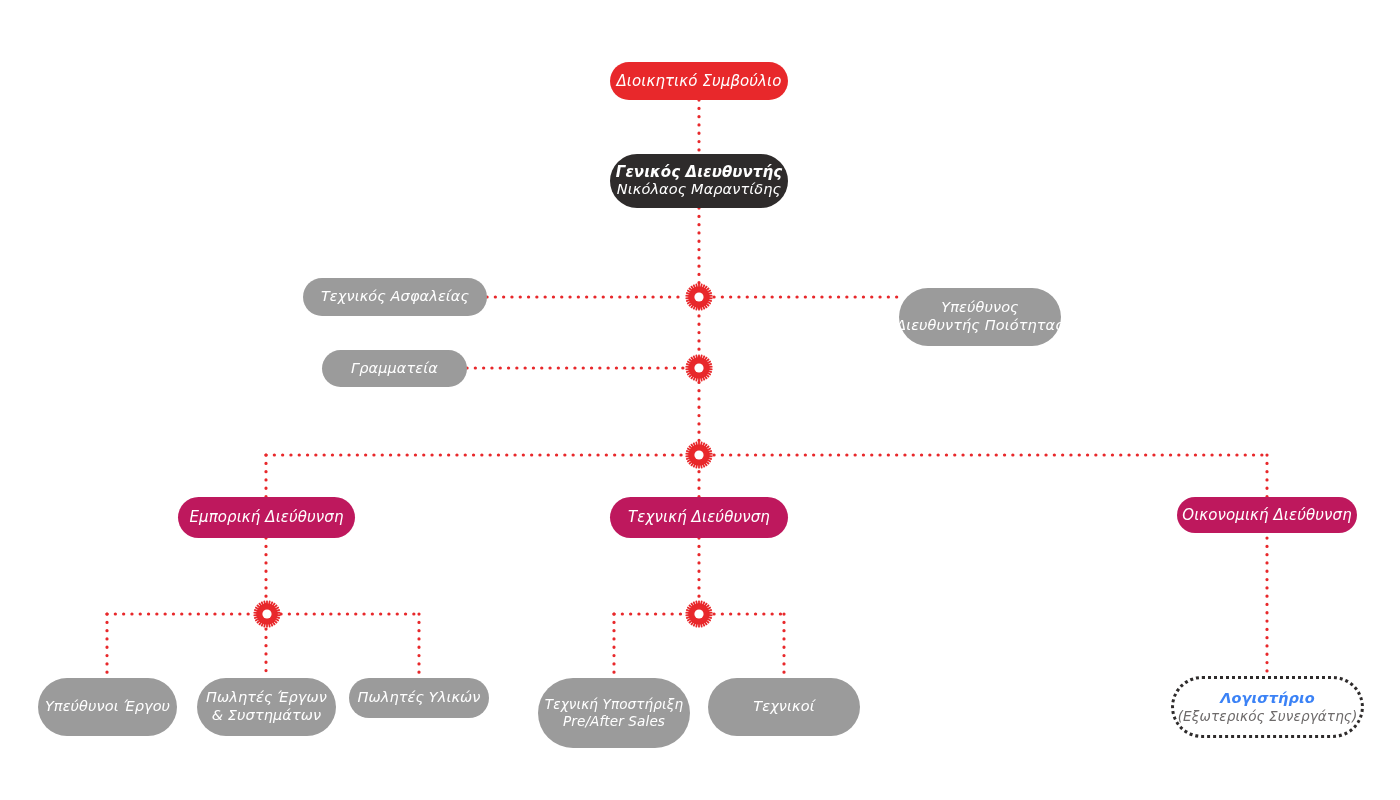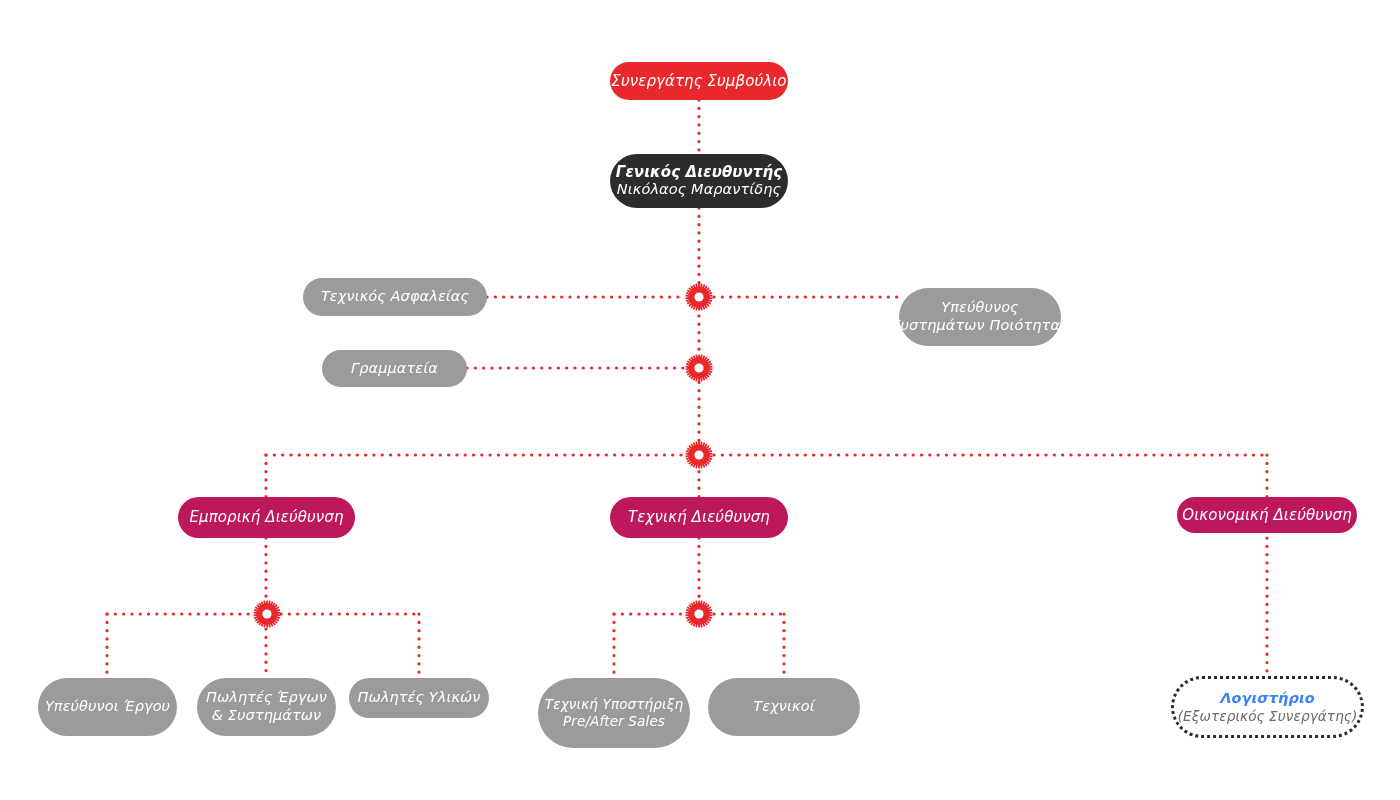--- a/index.html
+++ b/index.html
@@ -331,35 +331,35 @@
           <use href="#t1" transform="rotate(324 15 15)"></use>
           <use href="#t1" transform="rotate(336 15 15)"></use>
           <use href="#t1" transform="rotate(348 15 15)"></use>
         </g>
         <circle cx="15" cy="15" r="4.6" fill="#ffffff"></circle>
       </g>
     </svg>
   </div>
 
   <div class="node red s15" style="left:610px; top:62px; width:178px; height:38px;">
-    <span class="ln">Συνεργάτης Συμβούλιο</span>
+    <span class="ln">Διοικητικό Συμβούλιο</span>
   </div>
 
   <div class="node black" style="left:610px; top:154px; width:178px; height:54px; flex-direction:column;">
     <span class="ln b s15">Γενικός Διευθυντής</span>
     <span class="ln s14">Νικόλαος Μαραντίδης</span>
   </div>
 
   <div class="node grey s14" style="left:303px; top:278px; width:184px; height:38px;">
     <span class="ln">Τεχνικός Ασφαλείας</span>
   </div>
 
   <div class="node grey s14" style="left:899px; top:268px; width:162px; height:58px; flex-direction:column;margin-top:20px;">
     <span class="ln">Υπεύθυνος</span>
-    <span class="ln">Συστημάτων Ποιότητας</span>
+    <span class="ln">Διευθυντής Ποιότητας</span>
   </div>
 
   <div class="node grey s14" style="left:322px; top:350px; width:145px; height:37px;">
     <span class="ln">Γραμματεία</span>
   </div>
 
   <div class="node dark s15" style="left:178px; top:497px; width:177px; height:41px;">
     <span class="ln">Εμπορική Διεύθυνση</span>
   </div>
 

